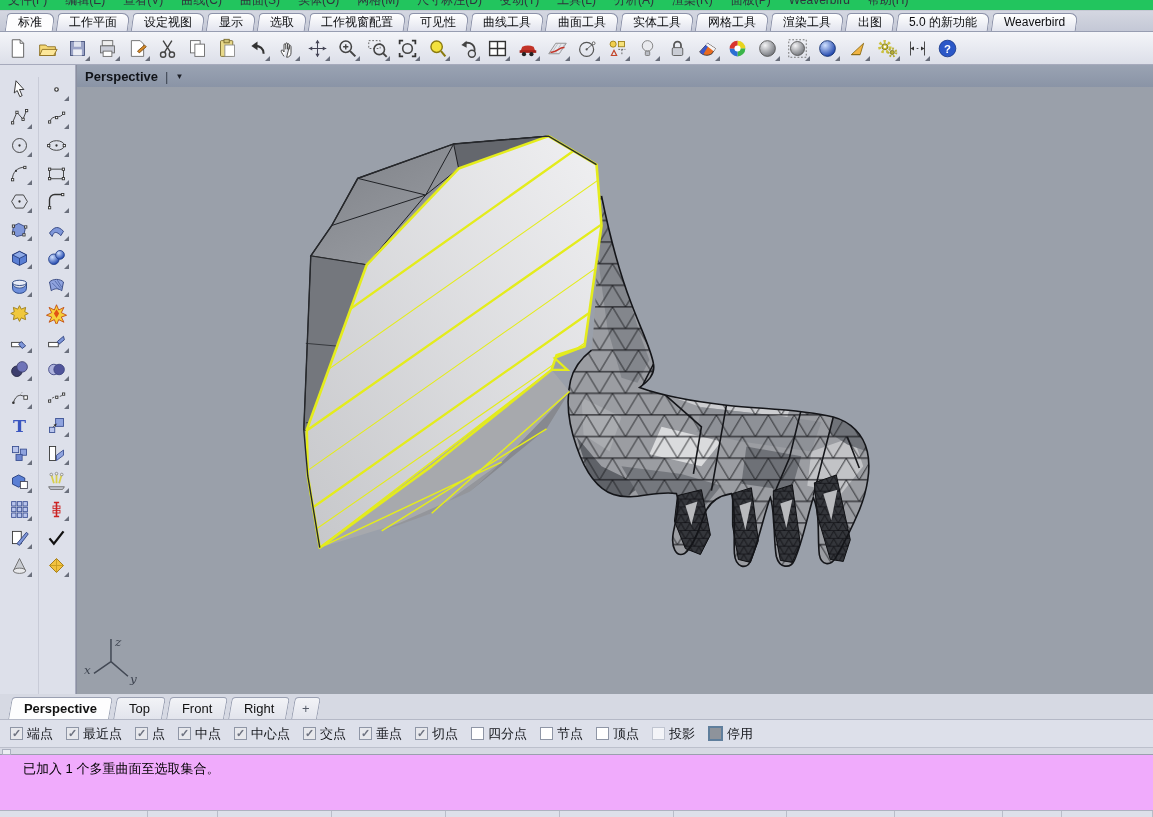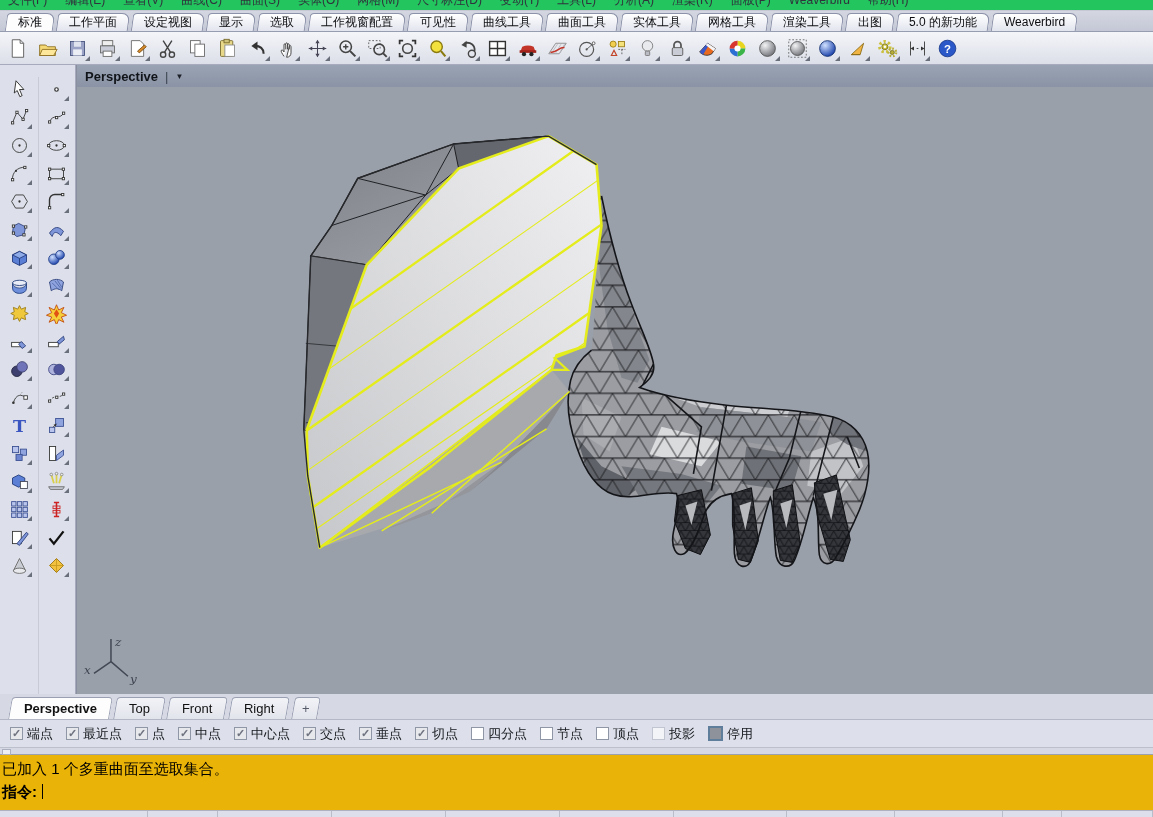--- a/index.html
+++ b/index.html
@@ -47,21 +47,21 @@
          padding-left:10px;gap:13px;font-size:13px;color:#15171c;}
   .os-item{display:flex;align-items:center;gap:4px;}
   .cb{width:13px;height:13px;border:1px solid #8f96a6;background:#fff;display:flex;align-items:center;
       justify-content:center;font-size:11px;font-weight:bold;color:#6e7380;box-sizing:border-box;}
   .cb.checked{background:#e7e8ec;}
   .cb.muted{border-color:#c0c5d1;background:#f3f4f8;}
   .disable-box{width:15px;height:15px;background:#8e939b;border:2px solid #5f7e9c;box-sizing:border-box;}
   .hdivider{flex:0 0 6px;background:#d6d9e3;border-top:1px solid #bcc0cc;position:relative;}
   .hdivider .grip{position:absolute;left:2px;top:1px;width:7px;height:4px;background:#eceef3;
                   border:1px solid #aab0bf;}
-  .cmd{flex:0 0 51px;background:#eab308;border-top:1px solid #9aa0ae;padding:2px 2px;font-size:15px;color:#000;}
+  .cmd{flex:0 0 51px;background:#f0abfc;border-top:1px solid #9aa0ae;padding:2px 23px;font-size:13px;color:#000;}
   .cmd .hist{height:23px;line-height:23px;}
   .cmd .prompt{height:23px;line-height:23px;font-weight:bold;display:flex;align-items:center;}
   .caret{display:inline-block;width:1px;height:15px;background:#000;margin-left:5px;}
   .statusbar{flex:0 0 6px;background:#dde0ea;border-top:1px solid #aeb2c0;display:flex;}
   .statusbar .seg{border-right:1px solid #b9bdc9;height:100%;}
 </style>
 </head>
 <body>
 
 <svg width="0" height="0" style="position:absolute">
@@ -748,24 +748,20 @@
       <span>停用</span>
     </div>
   </div>
 
 <div class="hdivider">
     <span class="grip"></span>
   </div>
 
 <div class="cmd">
   <div class="hist">已加入 1 个多重曲面至选取集合。</div>
-  <div class="prompt">
-    <span>指令:</span>
-    <span class="caret"></span>
-  </div>
 </div>
 
 <div class="statusbar" id="statusbar">
     <div class="seg" style="width: 148px;"></div>
     <div class="seg" style="width: 70px;"></div>
     <div class="seg" style="width: 114px;"></div>
     <div class="seg" style="width: 114px;"></div>
     <div class="seg" style="width: 114px;"></div>
     <div class="seg" style="width: 114px;"></div>
     <div class="seg" style="width: 114px;"></div>

